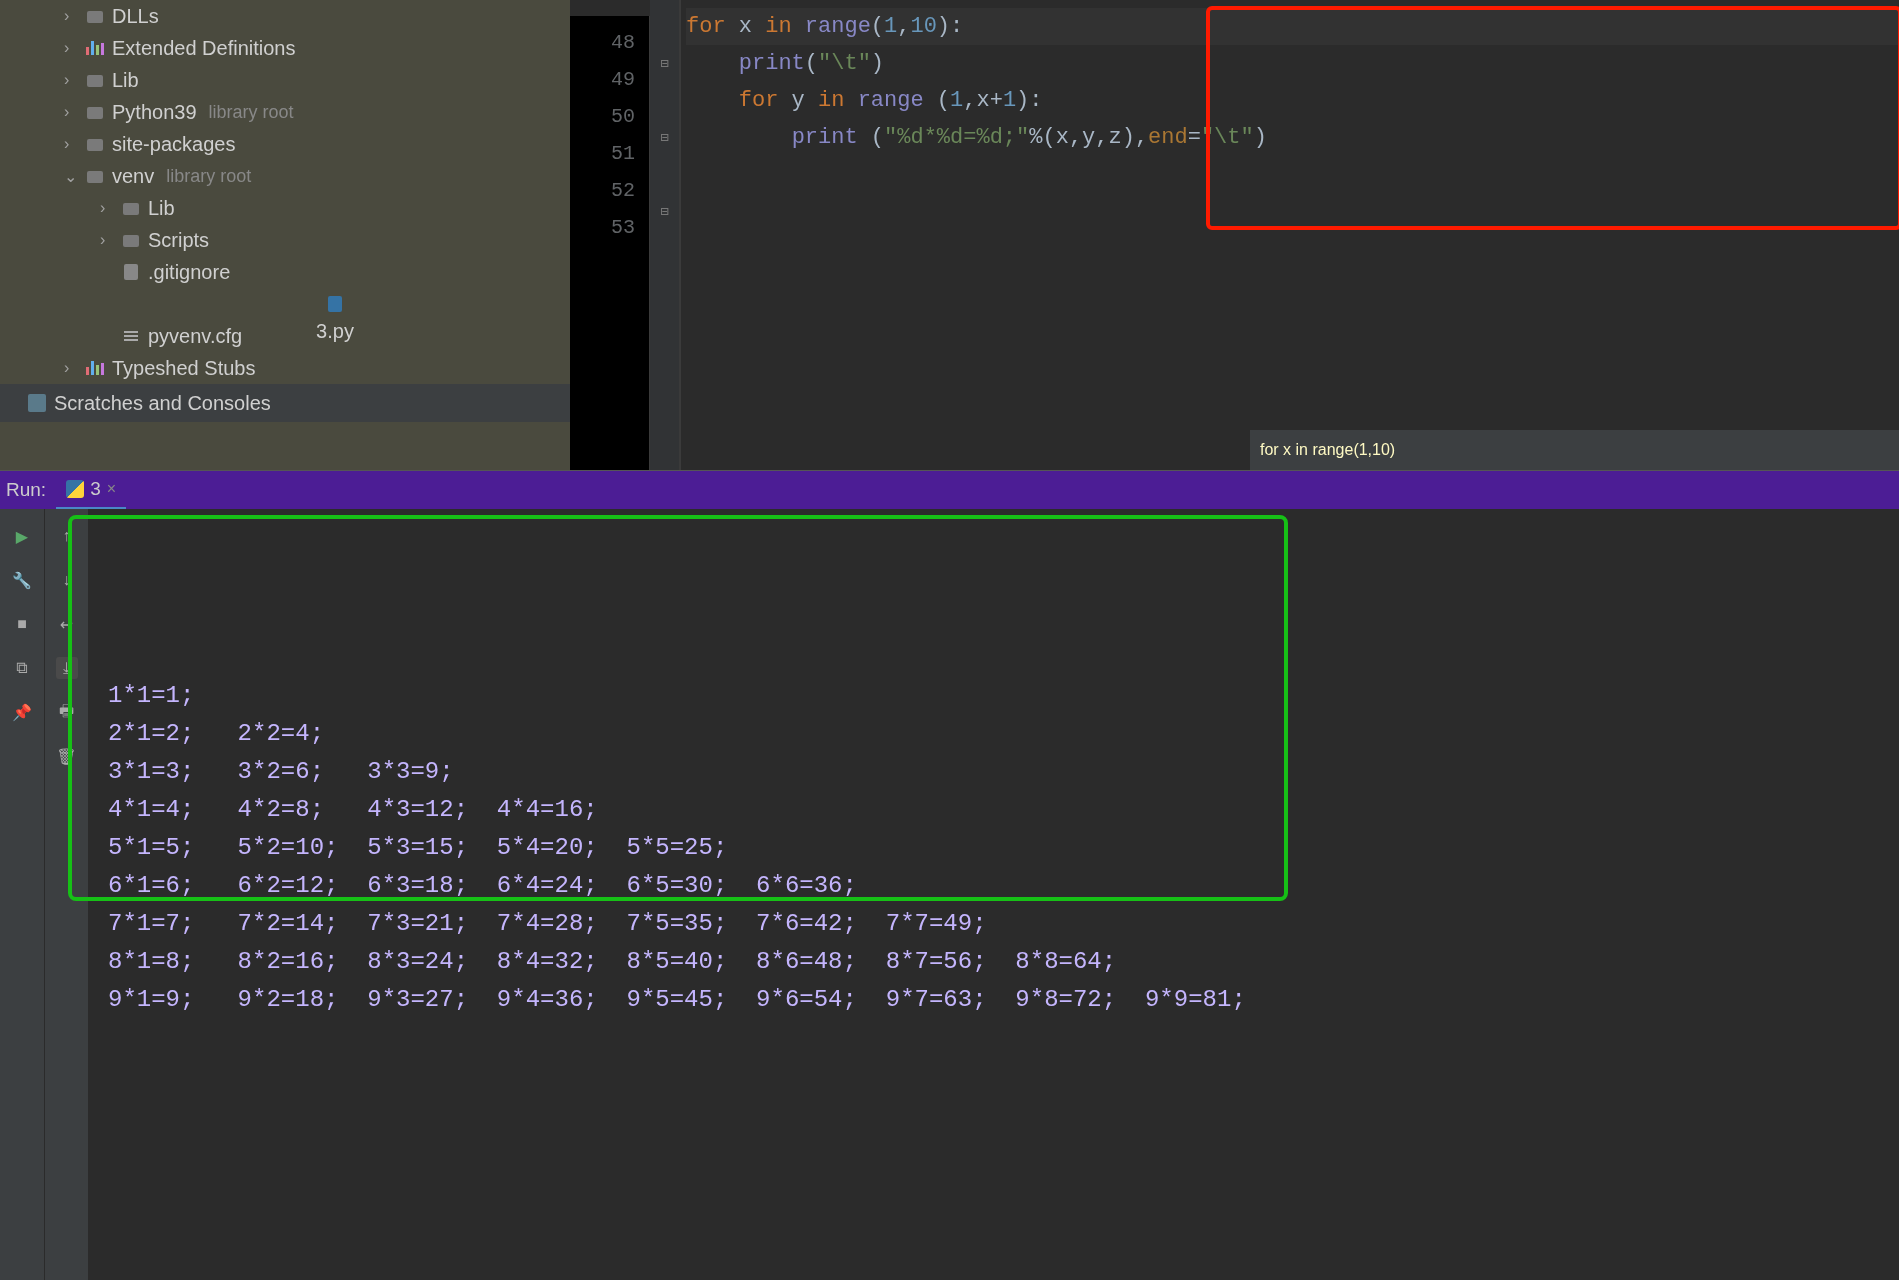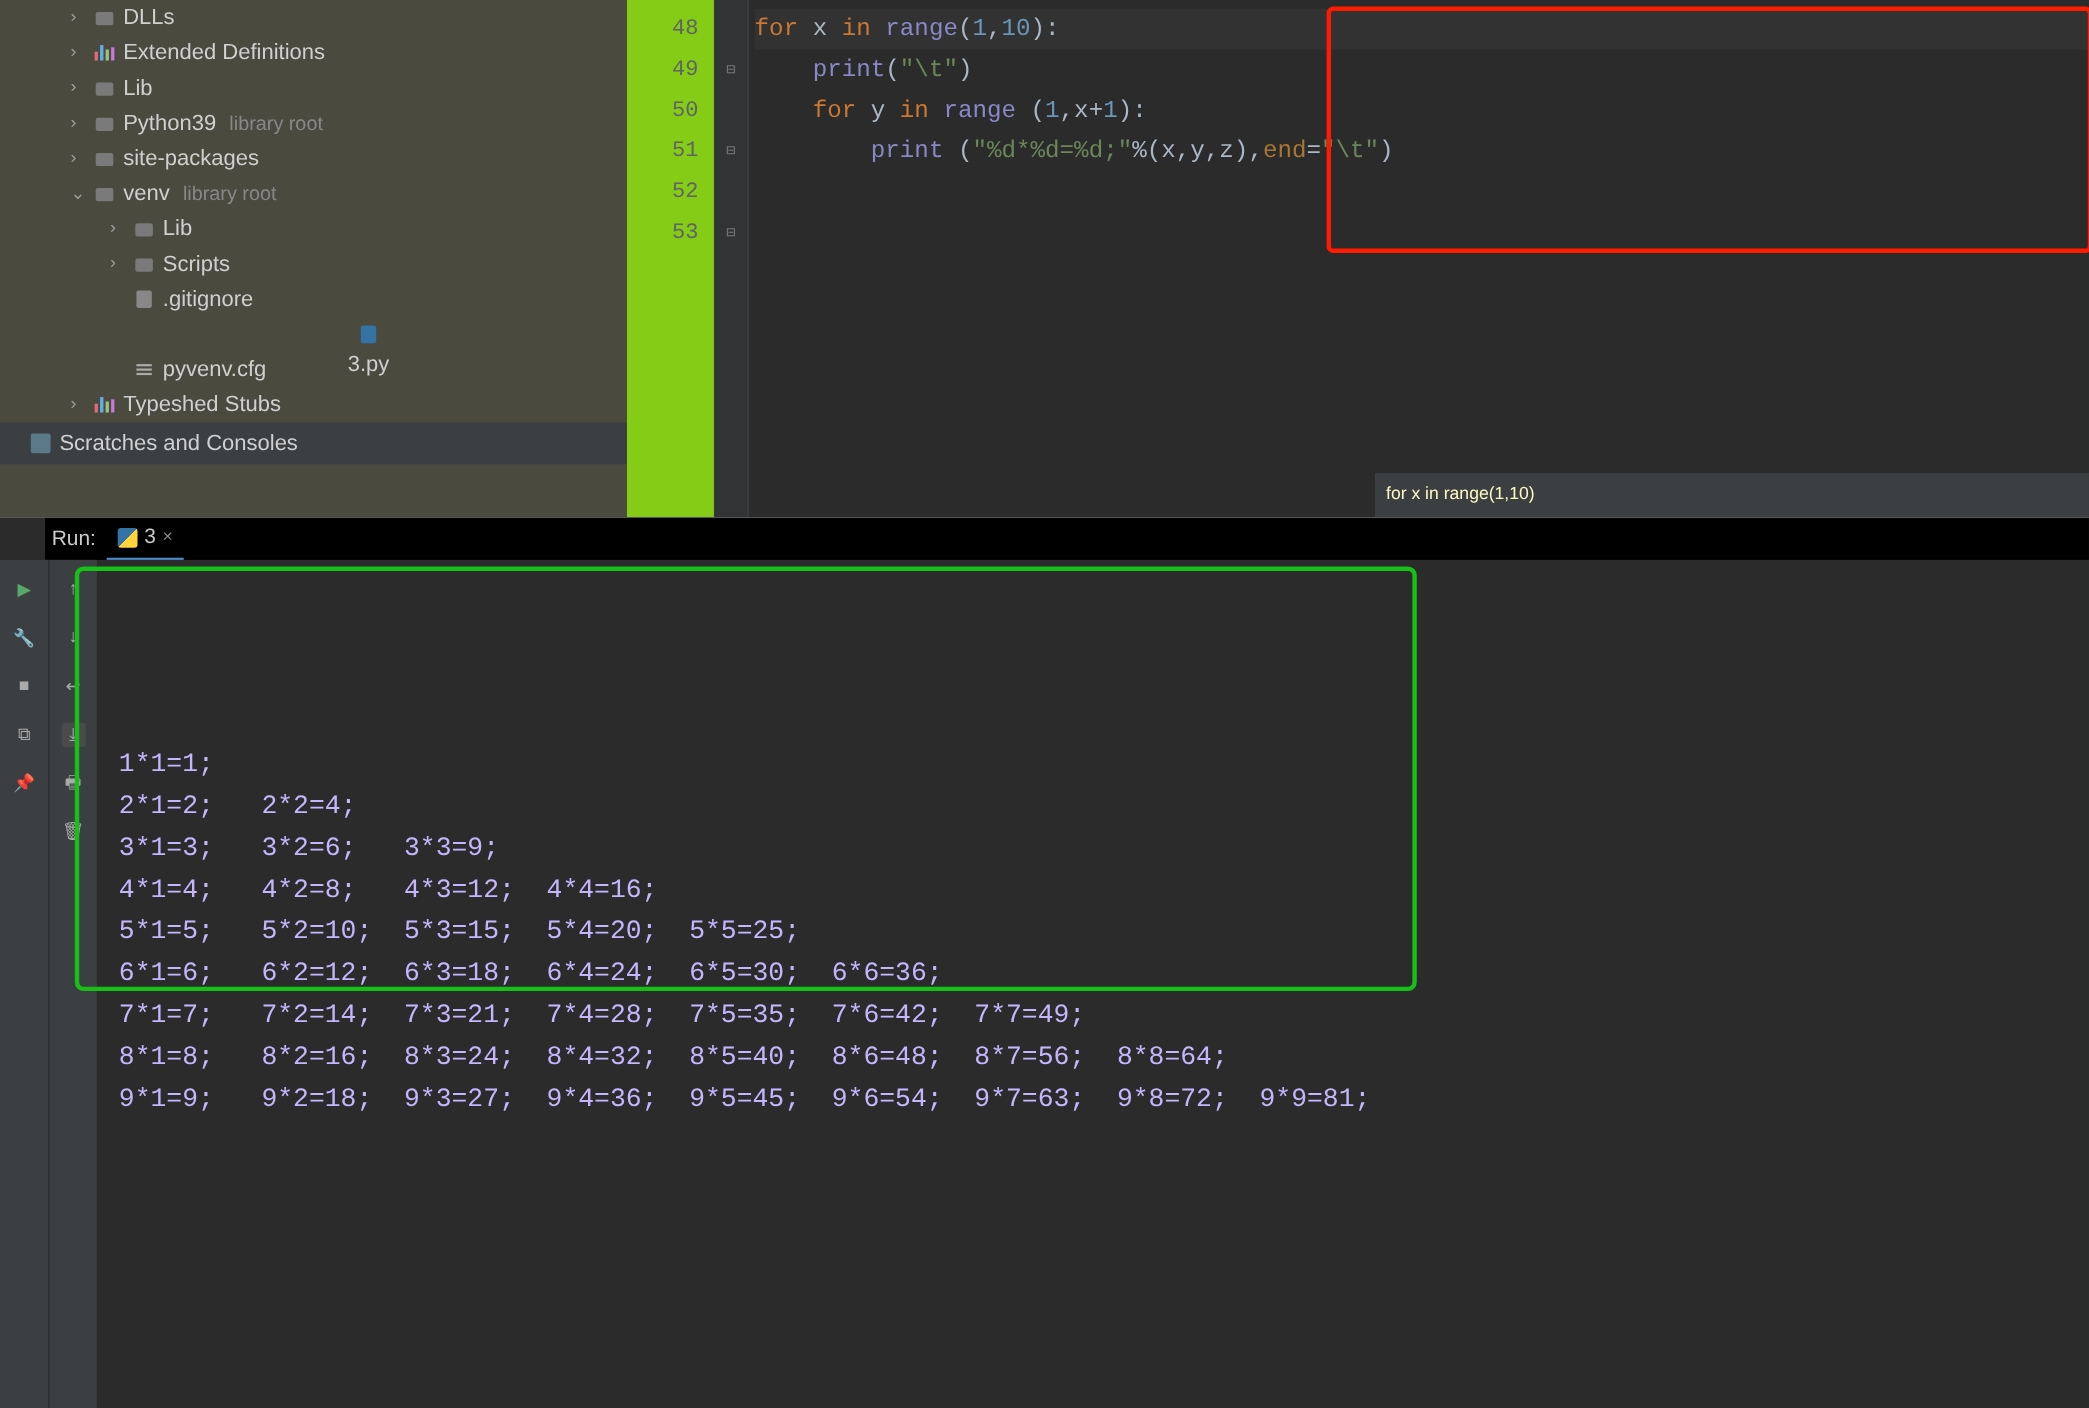--- a/index.html
+++ b/index.html
@@ -54,28 +54,29 @@
   .scratch-icon{ width:18px;height:18px; background:#5a7a8a; border-radius:2px; position:relative;}
 
   .editor-pane {
     flex:1;
     background:#2b2b2b;
     display:flex;
     position:relative;
   }
   .gutter {
     width: 80px;
-    background:#84cc16;
+    background:#000000;
     text-align:right;
     padding: 8px 14px 0 0;
     color:#606366;
     font-family: "Consolas","Courier New",monospace;
     font-size:20px;
     line-height:37px;
     border-right:1px solid #3a3a3a;
+    margin-top:16px;
   }
   .fold-gutter{
     width:30px; background:#313335; padding-top:8px; line-height:37px; font-size:14px; color:#777;
     border-right:1px solid #3a3a3a;
     font-family: monospace;
   }
   .fold-mark{ display:block; height:37px; text-align:center;}
   .code-area {
     flex:1;
     padding: 8px 0 0 6px;
@@ -113,22 +114,22 @@
   }
 
   .run-pane {
     flex:1;
     background:#2b2b2b;
     display:flex;
     flex-direction:column;
     border-top:1px solid #555;
   }
   .run-header{
-    height:38px; background:#000000; display:flex; align-items:center; gap:10px; padding-left:6px;
-    font-size:19px; color:#ccc;margin-left:41px;
+    height:38px; background:#4c1d95; display:flex; align-items:center; gap:10px; padding-left:6px;
+    font-size:19px; color:#ccc;
   }
   .run-tab{ display:flex; align-items:center; gap:6px; padding:0 10px; height:100%; border-bottom:2px solid #4a88c7;}
   .py-logo{ width:18px; height:18px; background:linear-gradient(135deg,#3573a5 50%,#ffd43b 50%); border-radius:3px;}
   .close-x{ color:#888; font-size:16px;}
 
   .run-body{ flex:1; display:flex; }
   .run-toolbar-left{ width:44px; background:#3c3f41; display:flex; flex-direction:column; align-items:center; gap:22px; padding-top:16px;}
   .run-toolbar-inner{ width:44px; background:#3c3f41; display:flex; flex-direction:column; align-items:center; gap:22px; padding-top:16px; border-left:1px solid #2b2b2b;}
   .tb-icon{ width:22px; height:22px; display:flex; align-items:center; justify-content:center; color:#aaa;}
   .play{ color:#59a869;}

